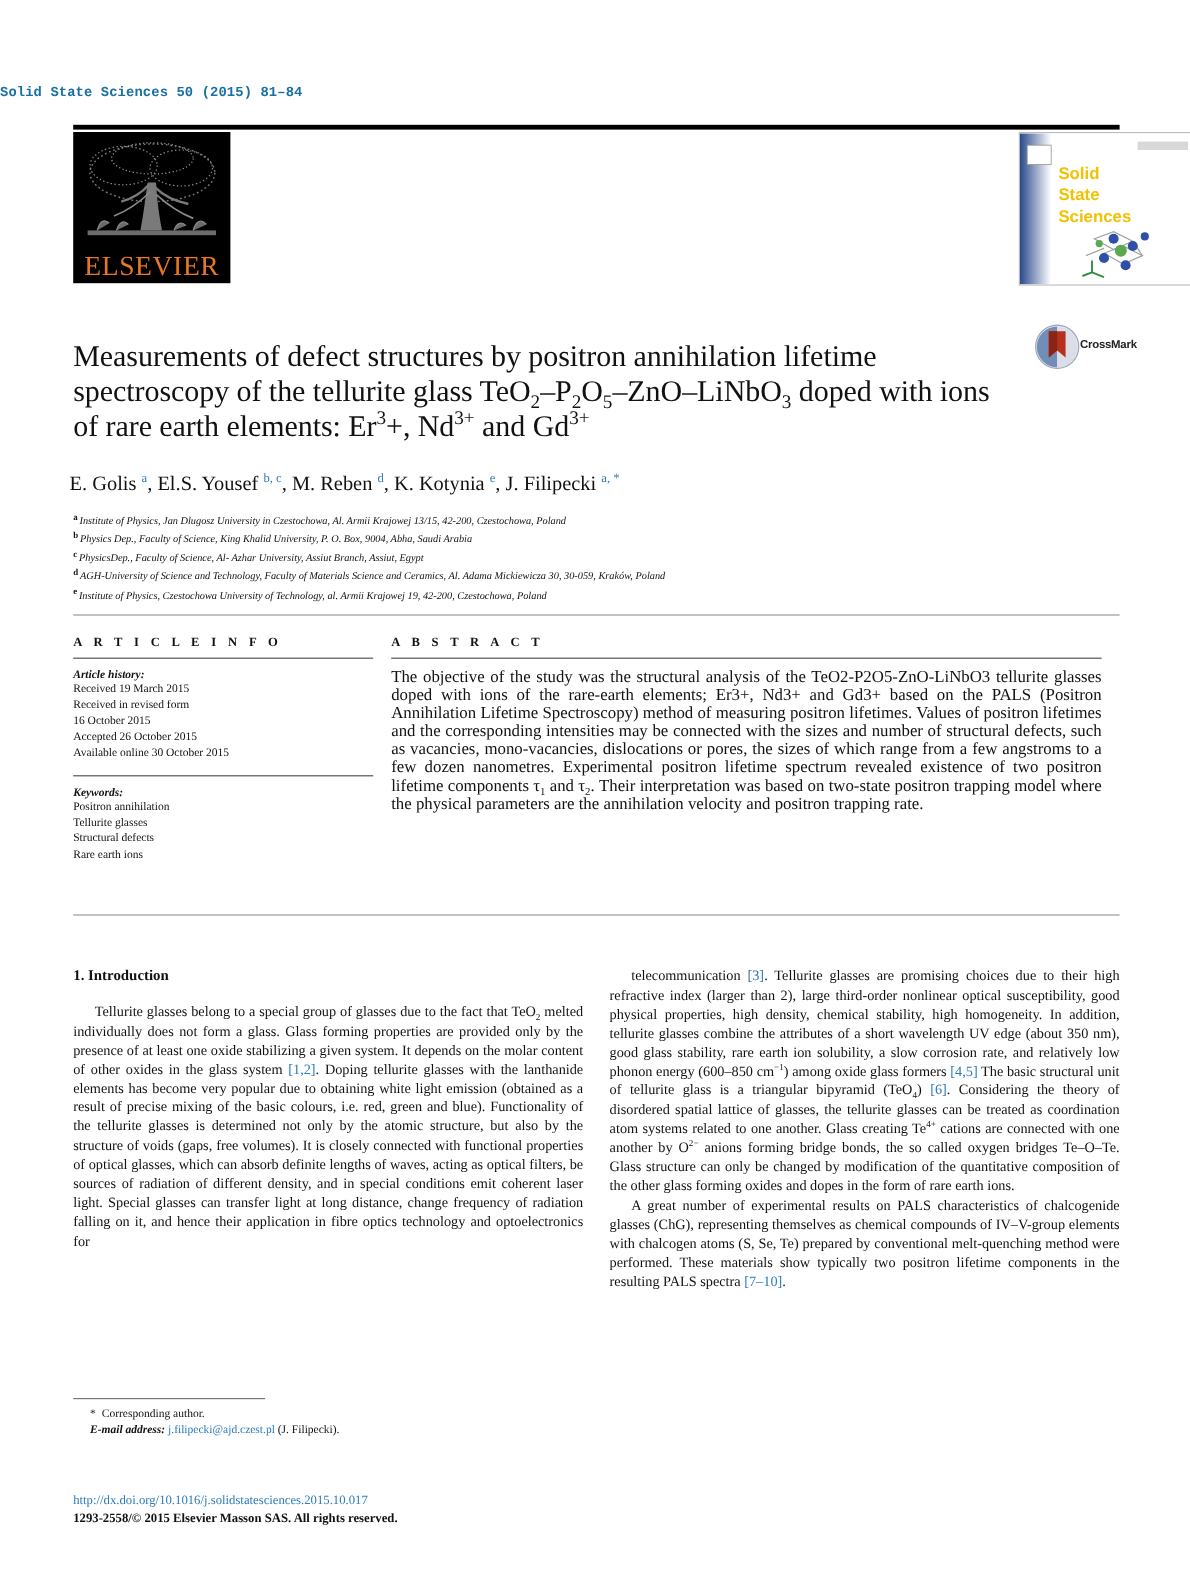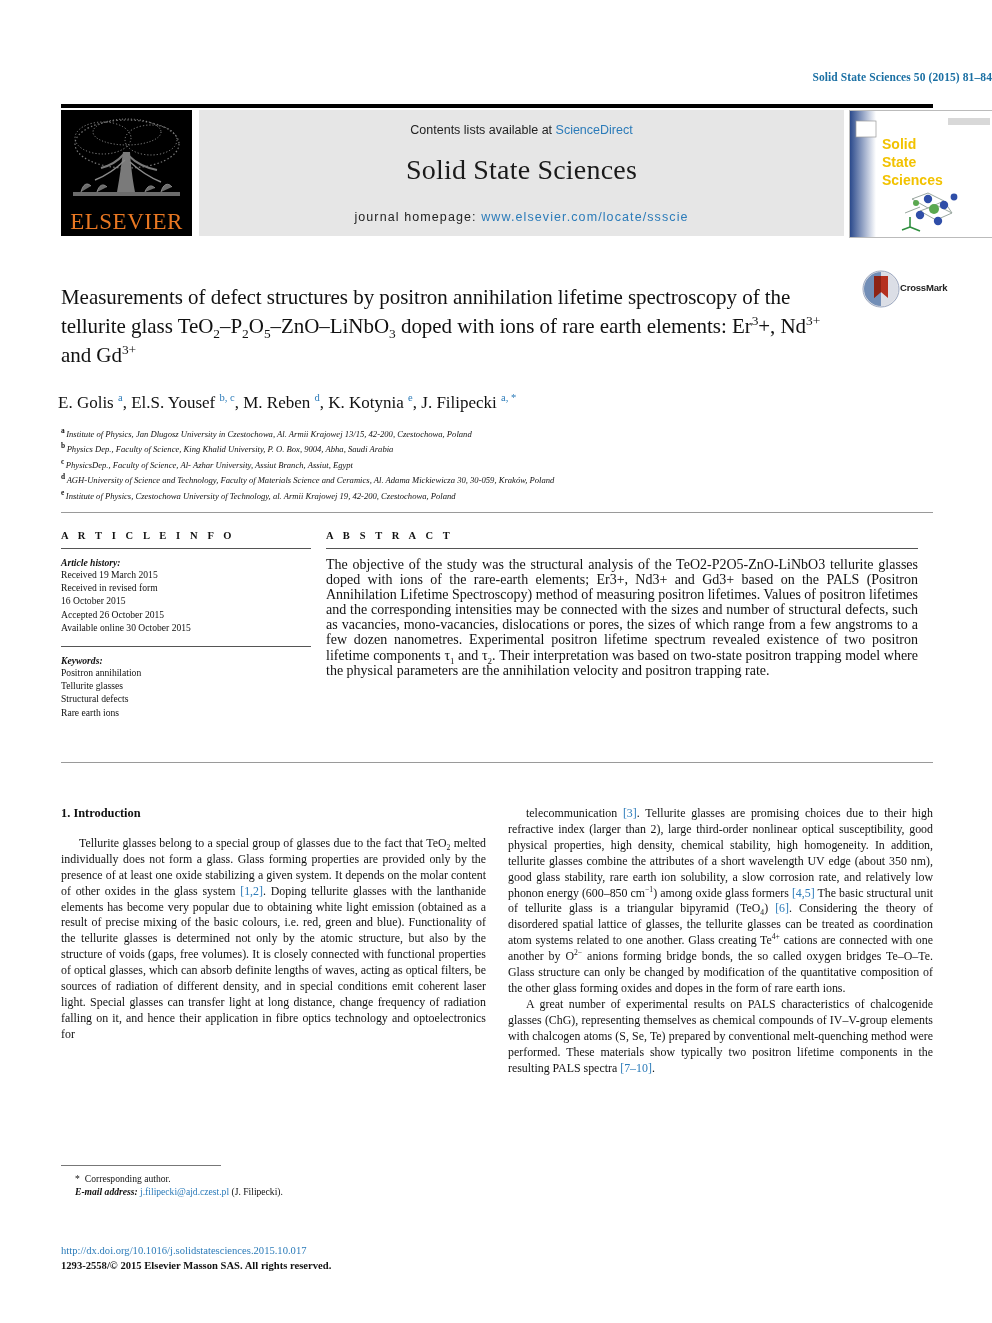--- a/index.html
+++ b/index.html
@@ -20,22 +20,22 @@
     left: 0; top: 0;
     width: 992px;
     height: 1323px;
   }
 
   
   .running-head {
     position: absolute;
     left: 0; top: 71px;
     width: 992px;
-    text-align: right;
-    font-family: Liberation Serif, serif;
+    text-align: left;
+    font-family: Liberation Mono, monospace;
     font-weight: bold;
     font-size: 11.5px;
     color: #1a6fa3;
     letter-spacing: 0.1px;
   }
 
   
   .masthead {
     position: absolute;
     left: 61px; top: 104px;
@@ -119,21 +119,21 @@
   .cover-inner { position:absolute; left:0; top:0; width:145px; height:126px; }
 
   
   .title-block {
     position: absolute;
     left: 61px; top: 283px;
     width: 790px;
   }
   .paper-title {
     font-family: "Liberation Serif", serif;
-    font-size: 21px;
+    font-size: 25px;
     line-height: 29px;
     font-weight: normal;
     color: #111;
     margin: 0;
     letter-spacing: -0.05px;
   }
   sub, sup { font-size: 0.64em; line-height: 0; }
 
   .crossmark {
     position: absolute;
@@ -323,29 +323,20 @@
             <path d="M16 78 C18 70 22 68 26 72"></path>
             <path d="M96 78 C98 70 103 68 107 73"></path>
             <path d="M80 78 C82 72 86 70 90 74"></path>
             <path d="M32 78 C34 71 38 69 42 73"></path>
           </g>
         </g>
       </svg>
       <div class="elsevier-word">ELSEVIER</div>
     </div>
 
-    <div class="grey-band">
-      <div class="contents-line">
-        <span>Contents lists available at </span><span class="sd-link">ScienceDirect</span>
-      </div>
-      <div class="journal-title">Solid State Sciences</div>
-      <div class="homepage-line">
-        <span>journal homepage: </span><span class="hp-url">www.elsevier.com/locate/ssscie</span>
-      </div>
-    </div>
 
     <div class="cover">
       <svg class="cover-inner" viewBox="0 0 145 126">
         <rect x="0" y="0" width="145" height="126" fill="#ffffff"></rect>
         <defs>
           <linearGradient id="spine" x1="0" y1="0" x2="1" y2="0">
             <stop offset="0%" stop-color="#2b4a8c"></stop>
             <stop offset="100%" stop-color="#ffffff"></stop>
           </linearGradient>
         </defs>

